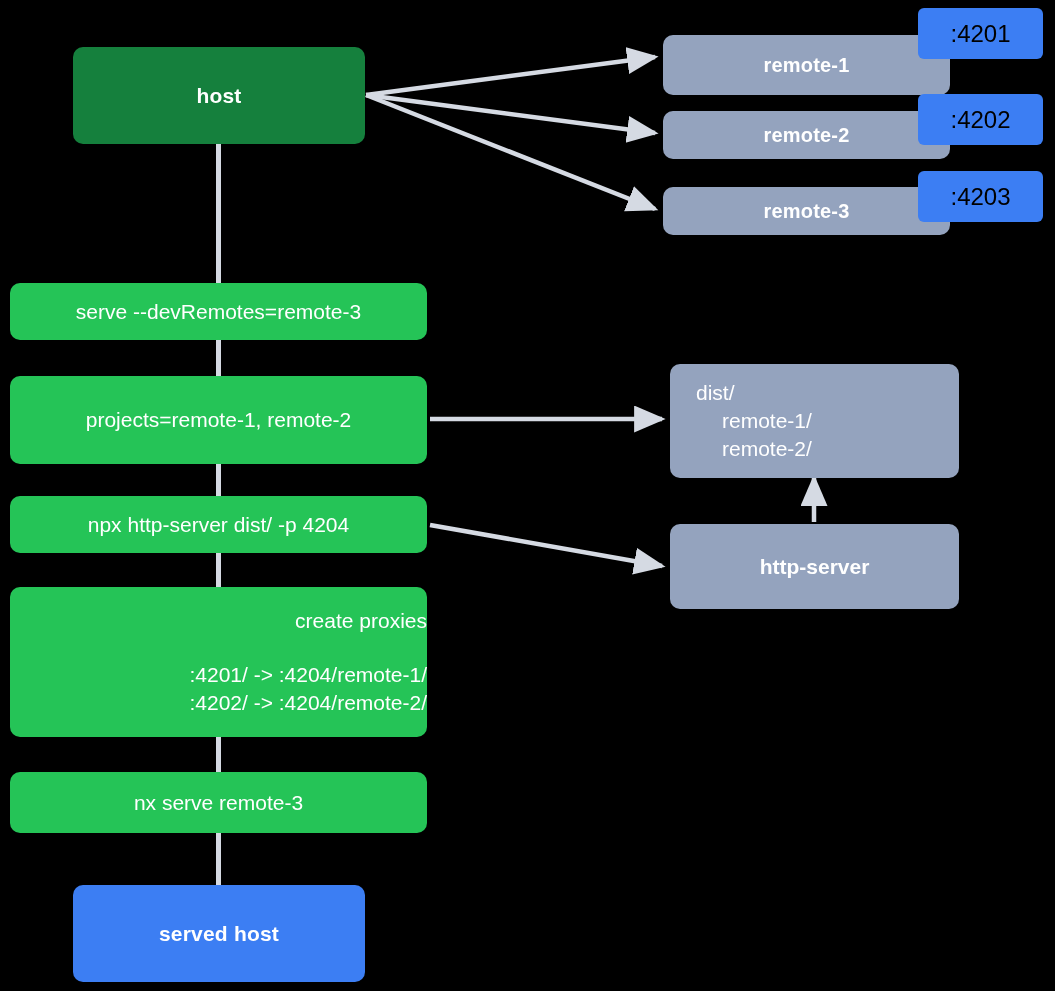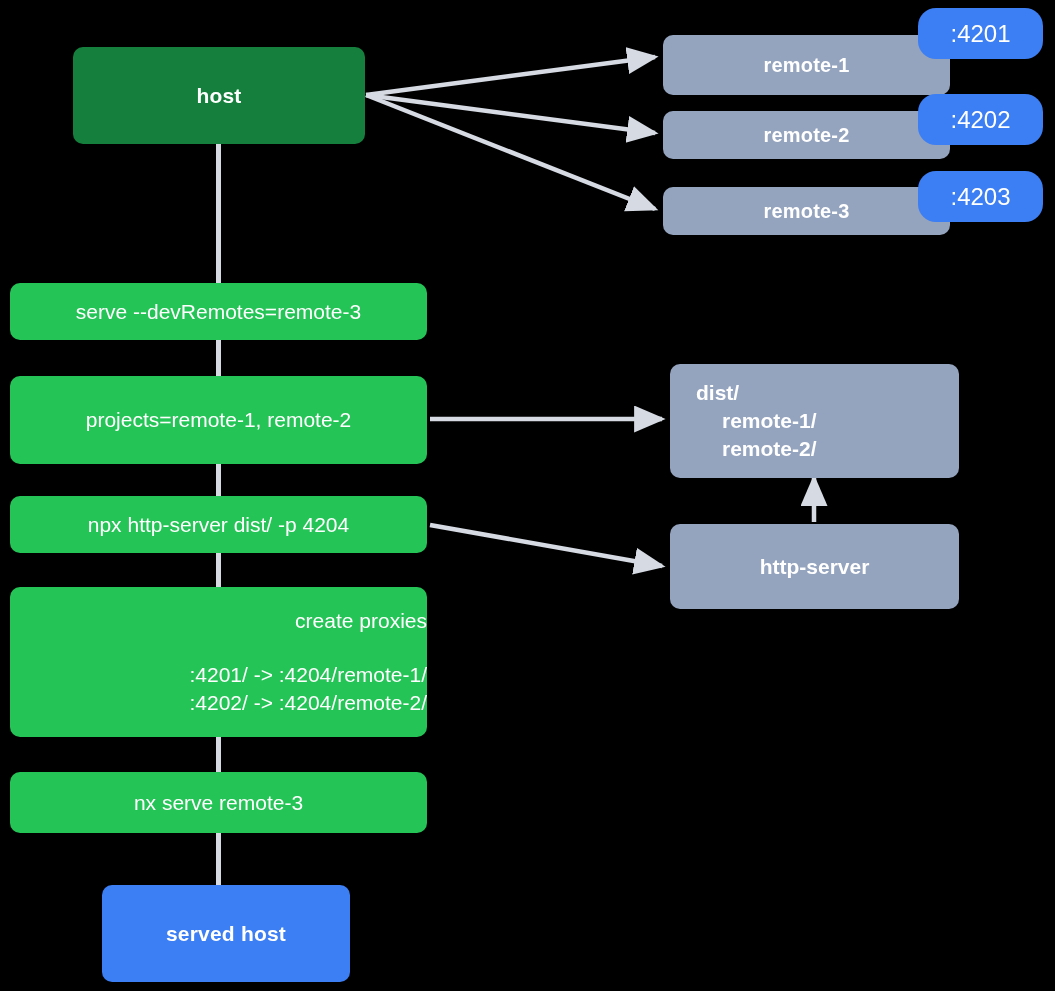--- a/index.html
+++ b/index.html
@@ -49,33 +49,33 @@
     letter-spacing: 0.2px;
     z-index: 3;
   }
   .node-cmd {
     background: #25c457;
     font-weight: normal;
     font-size: 21px;
   }
   .node-gray {
     background: #94a3be;
-    font-weight: bold;
+    font-weight: normal;
     font-size: 21px;
   }
   .node-gray.bold {
     font-weight: bold;
     font-size: 21px;
   }
   .badge {
     position: absolute;
     box-sizing: border-box;
     background: #3c7ef3;
-    border-radius: 18px;
-    color: #ffffff;
+    border-radius: 6px;
+    color: #000000;
     font-size: 24px;
     font-weight: normal;
     display: flex;
     align-items: center;
     justify-content: center;
     z-index: 5;
   }
   .dist-block {
     display: block;
     text-align: left;
@@ -179,21 +179,21 @@
     <span class="cmd-title">create proxies</span>
     <span class="cmd-spacer"></span>
     <span class="cmd-title">:4201/ -&gt; :4204/remote-1/</span>
     <span class="cmd-title">:4202/ -&gt; :4204/remote-2/</span>
   </div>
 
   <div class="node node-cmd" style="left:10px; top:772px; width:417px; height:61px;">
     <span class="cmd-title">nx serve remote-3</span>
   </div>
 
-  <div class="node node-served" style="left:73px; top:885px; width:248px; height:97px;margin-left:29px;">
+  <div class="node node-served" style="left:73px; top:885px; width:292px; height:97px;">
     <span>served host</span>
   </div>
 
   <div class="node node-gray" style="left:670px; top:364px; width:289px; height:114px; align-items:flex-start;">
     <span class="dist-block">dist/</span>
     <span class="dist-block dist-line-indent">remote-1/</span>
     <span class="dist-block dist-line-indent">remote-2/</span>
   </div>
 
   <div class="node node-gray bold" style="left:670px; top:524px; width:289px; height:85px;align-items:center;">

